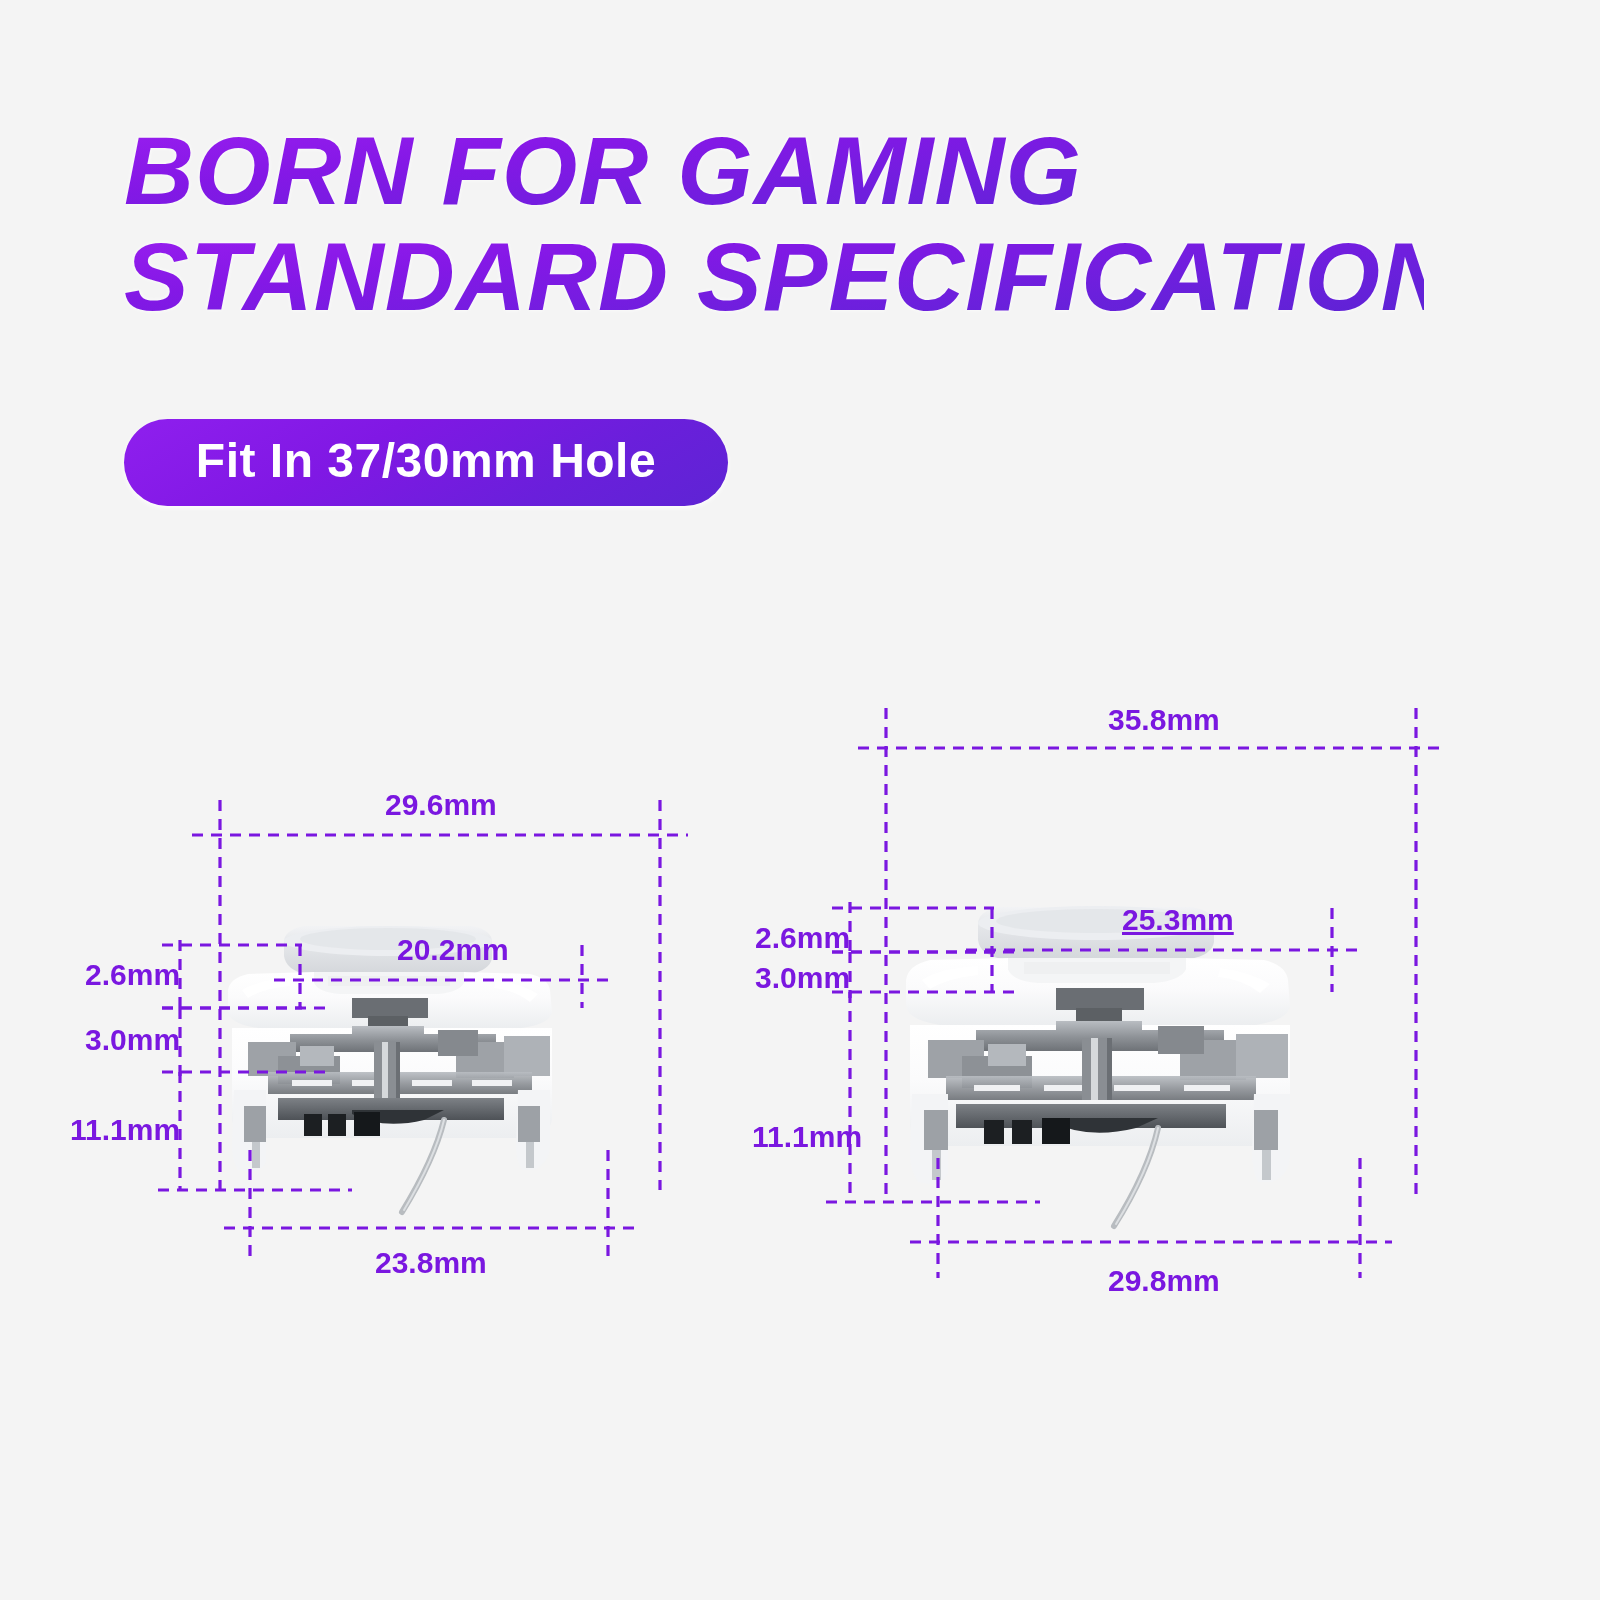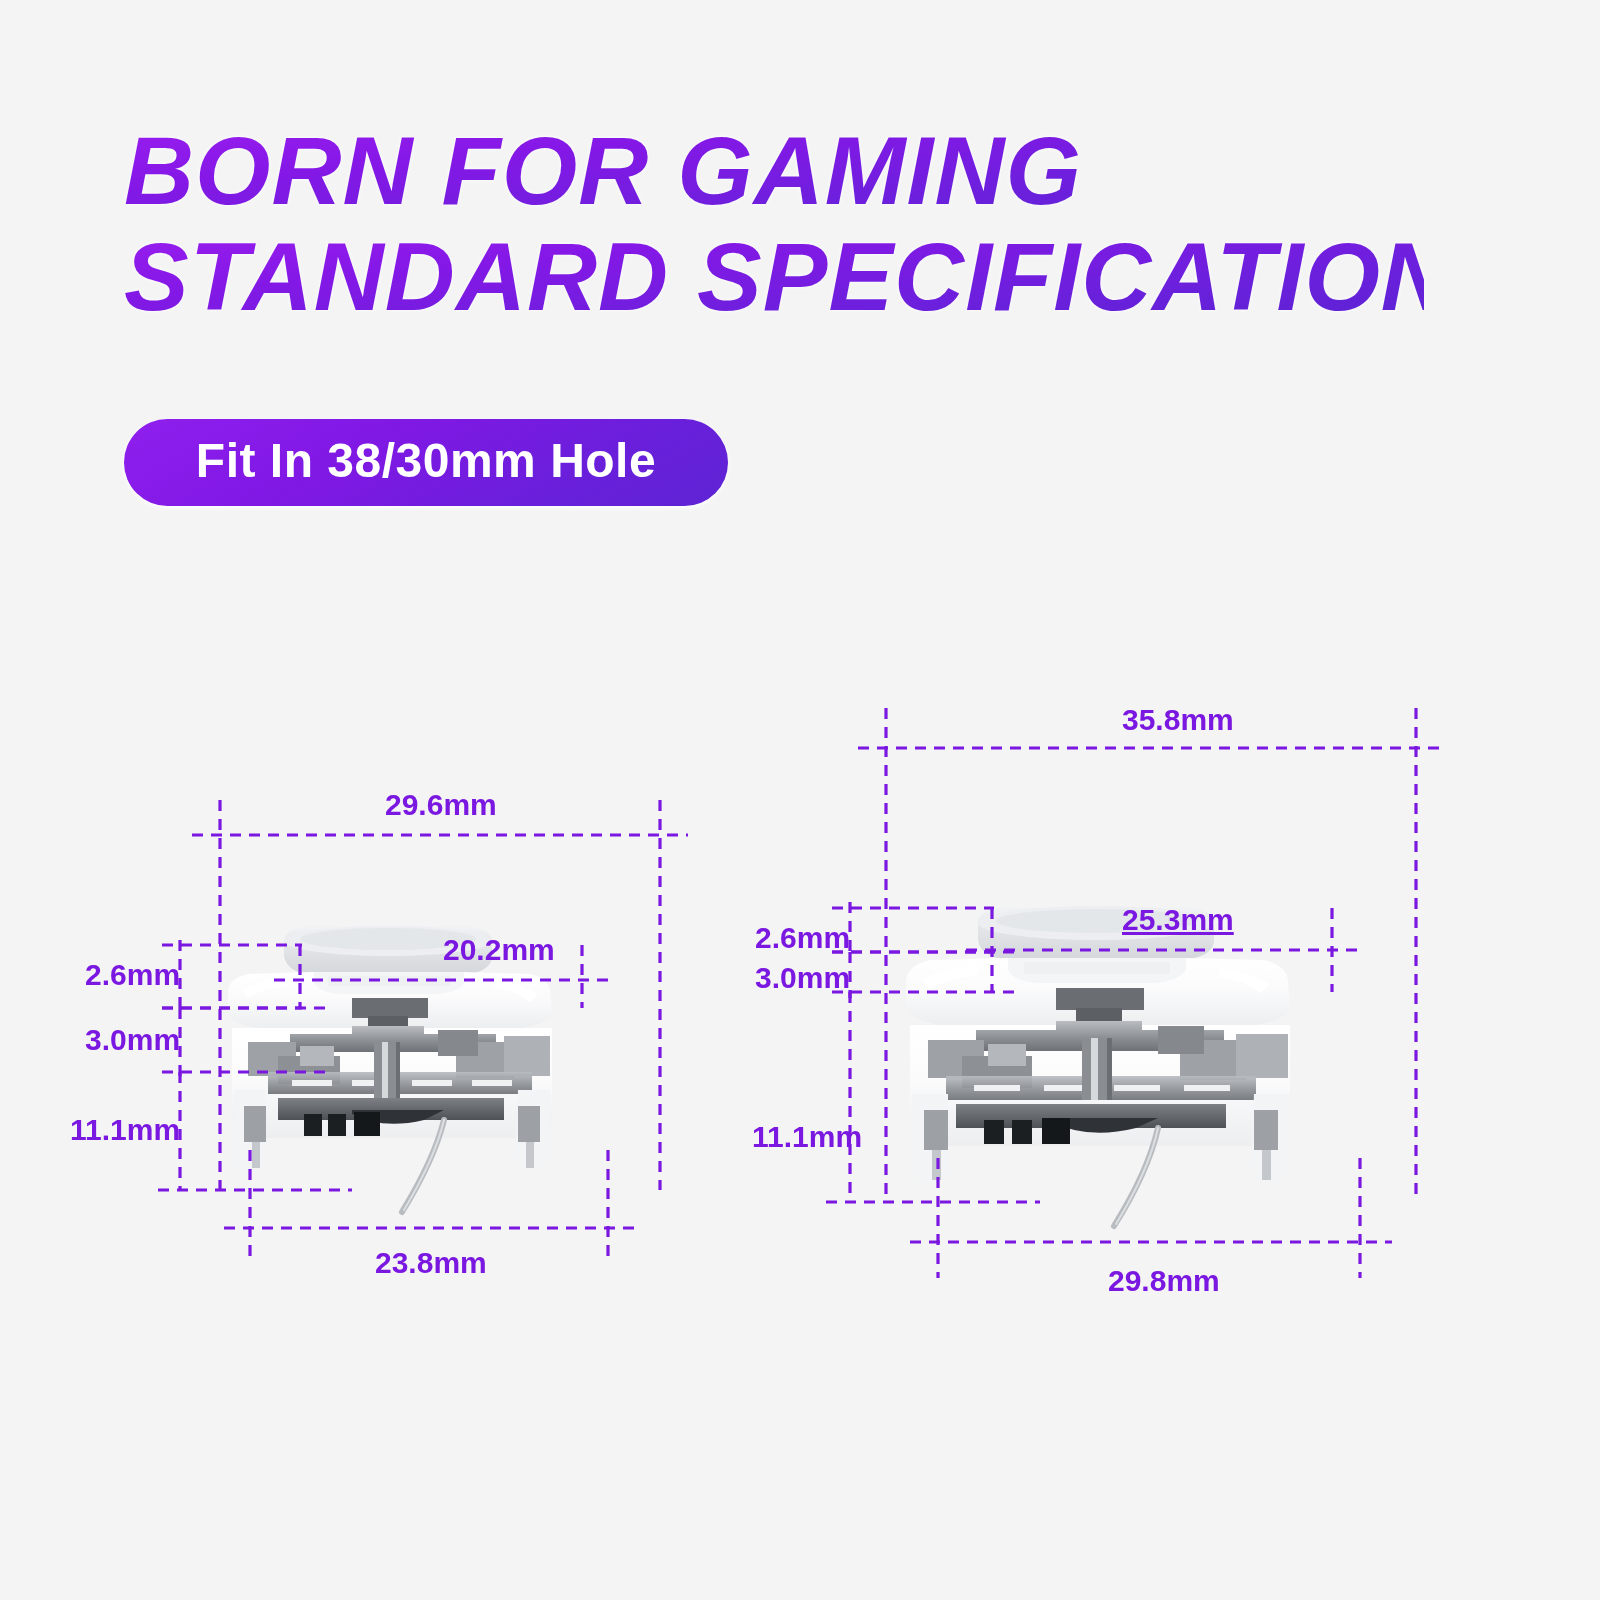--- a/index.html
+++ b/index.html
@@ -89,21 +89,21 @@
 </style>
 </head>
 <body>
 
 <div class="headline">
   <span class="headline-line">BORN FOR GAMING</span>
   <span class="headline-line">STANDARD SPECIFICATIONS</span>
 </div>
 
 <div class="badge">
-  <span class="badge-label">Fit In 38/30mm Hole</span>
+  <span class="badge-label">Fit In 37/30mm Hole</span>
 </div>
 
 <div class="diagram" id="diagram-left">
 
   <svg viewBox="0 0 700 620" xmlns="http://www.w3.org/2000/svg">
     <defs>
 
       <linearGradient id="L-clear" x1="0" y1="0" x2="0" y2="1">
         <stop offset="0%" stop-color="#ffffff"></stop>
         <stop offset="45%" stop-color="#fbfbfc"></stop>
@@ -207,21 +207,21 @@
       <line x1="128" y1="382" x2="128" y2="500"></line>
       <line x1="106" y1="500" x2="300" y2="500"></line>
 
       <line x1="198" y1="460" x2="198" y2="572"></line>
       <line x1="556" y1="460" x2="556" y2="572"></line>
       <line x1="172" y1="538" x2="586" y2="538"></line>
     </g>
   </svg>
 
   <div class="dim-label" style="left:333px; top:100px;">29.6mm</div>
-  <div class="dim-label" style="left:345px; top:245px;margin-left:46px;">20.2mm</div>
+  <div class="dim-label" style="left:345px; top:245px;">20.2mm</div>
   <div class="dim-label" style="left:33px; top:270px;">2.6mm</div>
   <div class="dim-label" style="left:33px; top:335px;">3.0mm</div>
   <div class="dim-label" style="left:18px; top:425px;">11.1mm</div>
   <div class="dim-label" style="left:323px; top:558px;text-align:center;">23.8mm</div>
 </div>
 
 <div class="diagram" id="diagram-right">
 
   <svg viewBox="0 0 720 620" xmlns="http://www.w3.org/2000/svg">
     <defs>
@@ -322,19 +322,19 @@
 
       <line x1="110" y1="302" x2="110" y2="512"></line>
       <line x1="86" y1="512" x2="300" y2="512"></line>
 
       <line x1="198" y1="468" x2="198" y2="588"></line>
       <line x1="620" y1="468" x2="620" y2="588"></line>
       <line x1="170" y1="552" x2="652" y2="552"></line>
     </g>
   </svg>
 
-  <div class="dim-label" style="left:382px; top:15px;">35.8mm</div>
+  <div class="dim-label" style="left:368px; top:15px;">35.8mm</div>
   <div class="dim-label" style="left:382px; top:215px;text-decoration:underline;">25.3mm</div>
   <div class="dim-label" style="left:15px; top:233px;">2.6mm</div>
   <div class="dim-label" style="left:15px; top:273px;">3.0mm</div>
   <div class="dim-label" style="left:12px; top:432px;">11.1mm</div>
   <div class="dim-label" style="left:368px; top:576px;">29.8mm</div>
 </div>
 
 </body></html>

